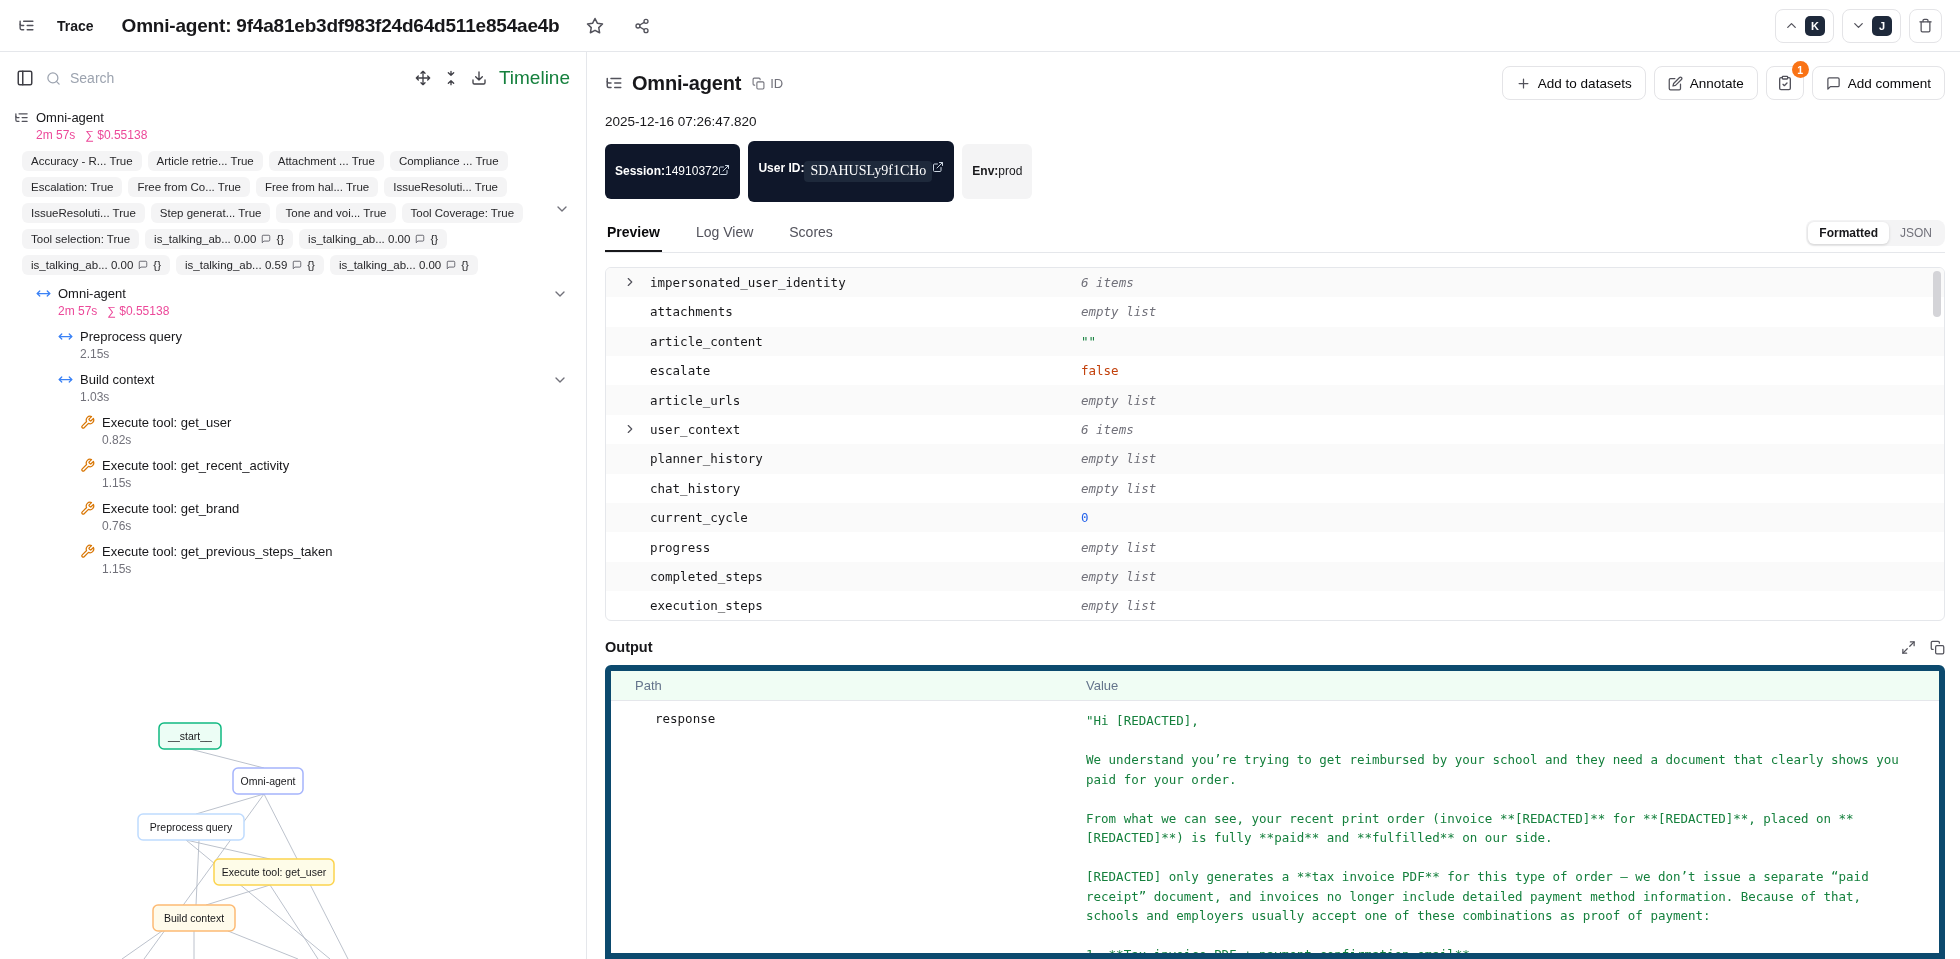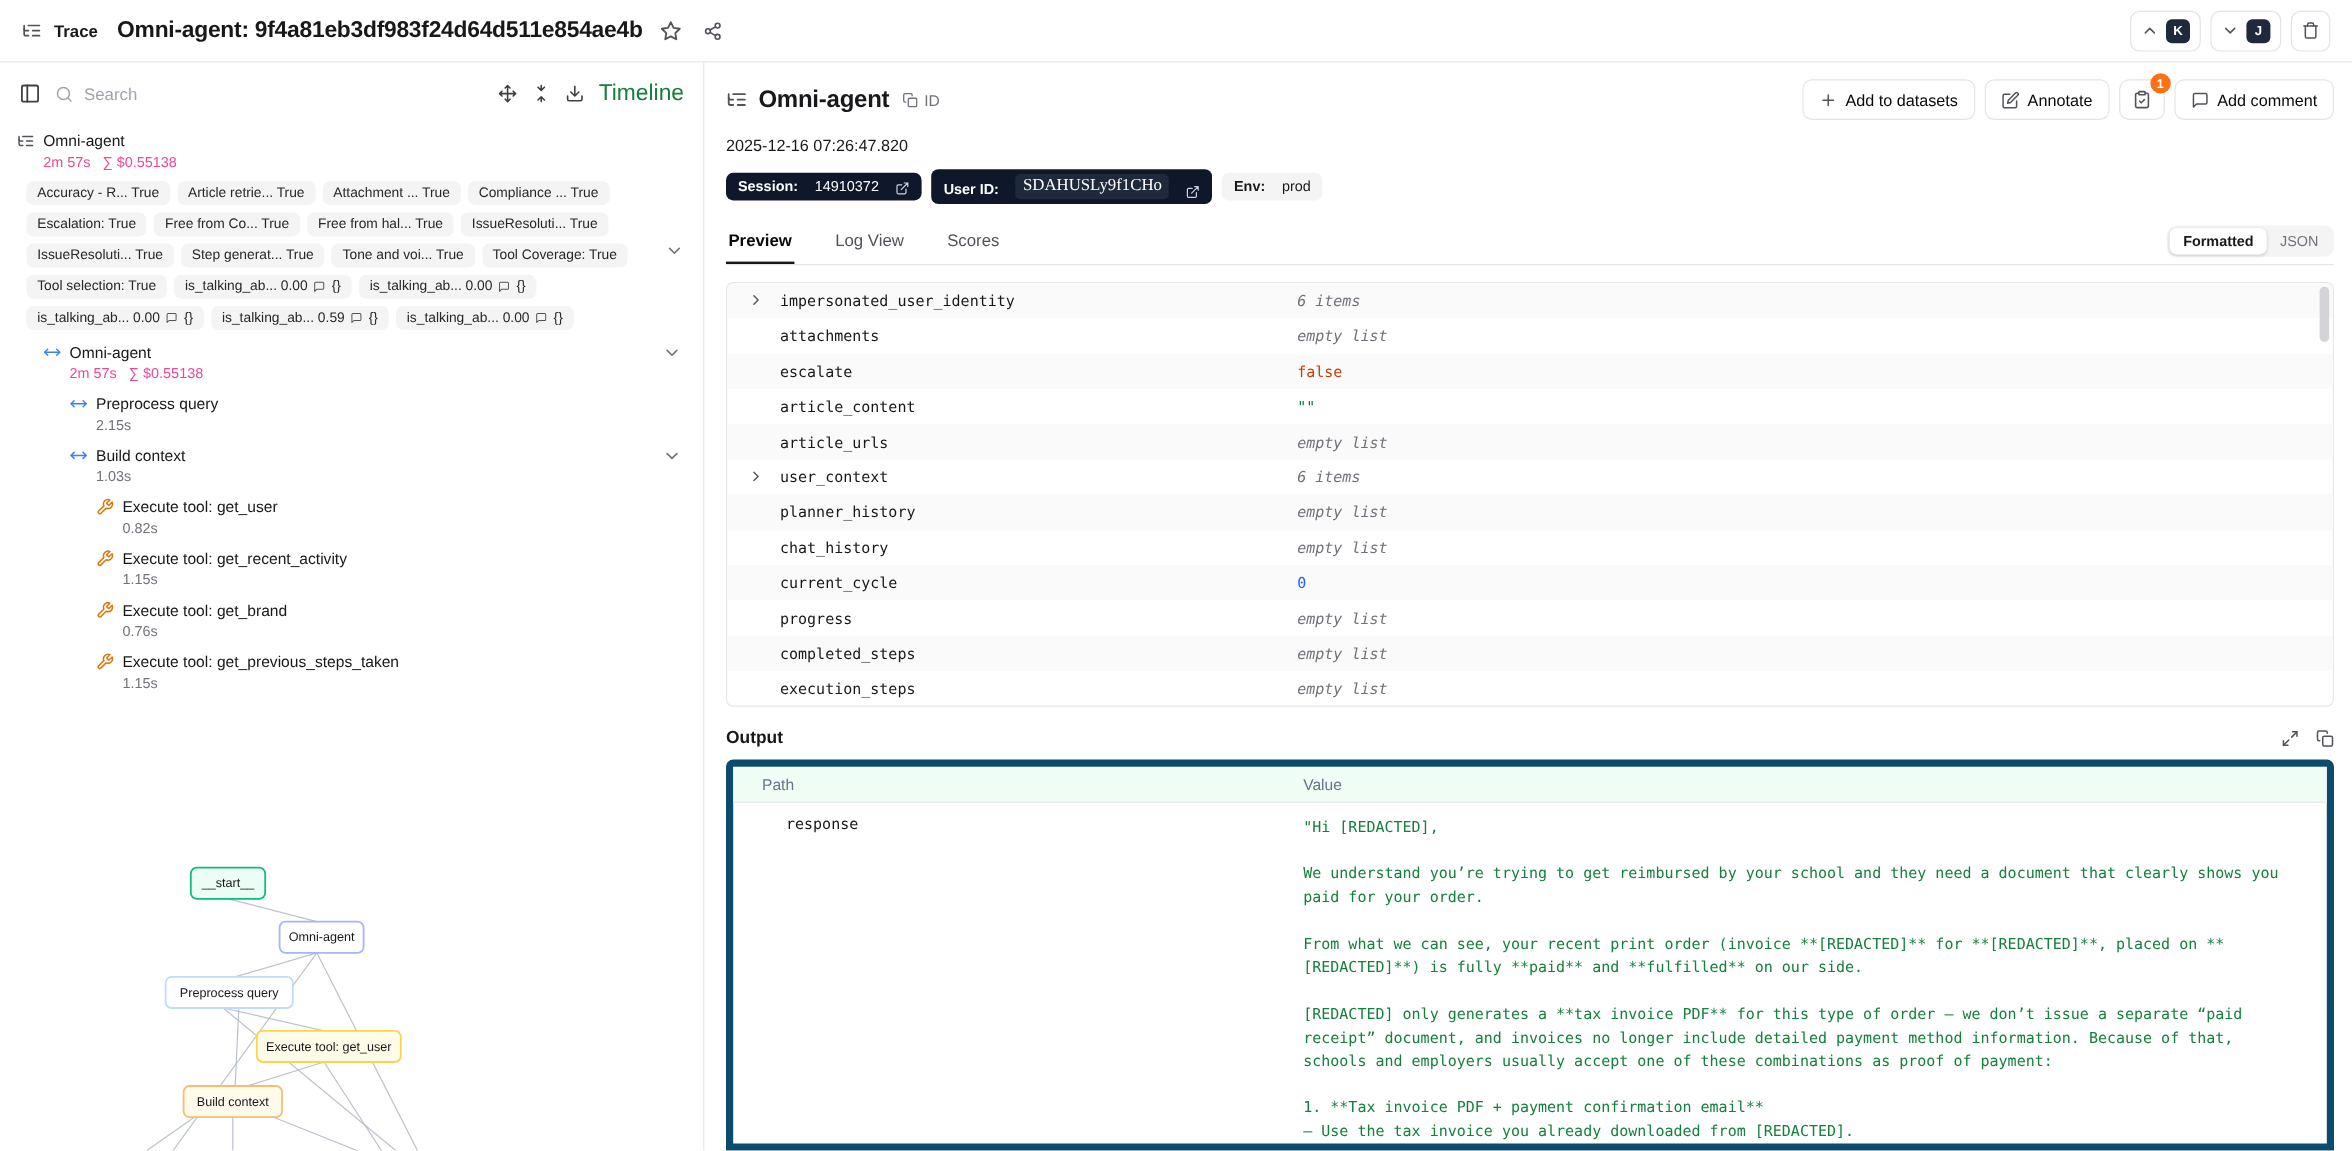--- a/index.html
+++ b/index.html
@@ -2,21 +2,21 @@
 <html><head>
 <meta charset="utf-8">
 <style>
 *{margin:0;padding:0;box-sizing:border-box}
 html,body{width:1960px;height:959px;overflow:hidden;background:#fff;color:#18181b;font-family:"Liberation Sans",sans-serif}
 button{font-family:inherit;background:none;border:none;cursor:pointer;color:inherit}
 .icn-wrap{display:inline-flex;align-items:center;justify-content:center;color:#52525b}
 svg{display:block}
 
 
-.topbar{height:52px;display:flex;align-items:center;gap:10px;padding:0 18px;border-bottom:1px solid #e5e7eb}
+.topbar{height:52px;display:flex;align-items:center;gap:22px;padding:0 18px;border-bottom:1px solid #e5e7eb}
 .trace-label{font-weight:700;font-size:14px}
 .trace-title{font-size:19px;font-weight:700;margin-left:6px;letter-spacing:-.2px}
 .iconbtn{display:inline-flex;padding:4px;color:#3f3f46}
 .topbar-right{margin-left:auto;display:flex;gap:8px;align-items:center}
 .navbtn{display:inline-flex;align-items:center;gap:6px;border:1px solid #e4e4e7;border-radius:8px;height:34px;padding:0 8px;color:#3f3f46;background:#fff}
 .keycap{background:#1e293b;color:#fff;font-size:11px;font-weight:700;width:20px;height:20px;border-radius:5px;display:inline-flex;align-items:center;justify-content:center}
 
 
 .layout{display:flex;height:907px}
 .sidebar{width:587px;border-right:1px solid #e5e7eb;position:relative;flex-shrink:0;overflow:hidden}
@@ -45,21 +45,21 @@
 
 .main-header{display:flex;align-items:center;gap:9px}
 .main-title{font-size:20px;font-weight:700;letter-spacing:-.2px}
 .idbtn{display:inline-flex;align-items:center;gap:5px;color:#71717a;font-size:13px;margin-left:2px}
 .actions{margin-left:auto;display:flex;gap:8px;align-items:center}
 .actbtn{display:inline-flex;align-items:center;gap:7px;height:34px;padding:0 13px;border:1px solid #e4e4e7;border-radius:8px;font-size:13.5px;font-weight:500;color:#09090b;background:#fff}
 .queue-btn{position:relative;width:38px;justify-content:center;padding:0}
 .queue-badge{position:absolute;top:-6px;right:-6px;width:17px;height:17px;border-radius:50%;background:#f97316;color:#fff;font-size:10.5px;font-weight:700;display:flex;align-items:center;justify-content:center}
 .timestamp{margin-top:14px;font-size:13.5px;font-weight:500}
 .meta-badges{margin-top:12px;display:flex;gap:8px;align-items:center}
-.mbadge{display:inline-flex;align-items:flex-end;gap:14px;border-radius:6px;padding:4px 10px;font-size:12px;line-height:1.2}
+.mbadge{display:inline-flex;align-items:flex-start;gap:0;border-radius:6px;padding:20px 10px;font-size:12px;line-height:1.2}
 .mbadge.dark{background:#0f172a;color:#fff}
 .mbadge.dark .icn-wrap{color:#cbd5e1}
 .mb-label{font-weight:700}
 .mb-val.mono{font-family:Liberation Serif, serif;font-size:14px;background:#1e293b;padding:2px 6px;border-radius:4px}
 .mbadge.light{background:#f4f4f5;color:#18181b}
 
 
 .tabs-row{margin-top:16px;display:flex;align-items:flex-end;border-bottom:1px solid #e5e7eb}
 .tabs{display:flex}
 .tab{font-size:14px;color:#52525b;padding:6px 2px 10px;margin-right:32px;border-bottom:2px solid transparent}
@@ -549,26 +549,26 @@
                   <path d="M9 18l6-6-6-6"></path>
                 </svg>
               </span><span>impersonated_user_identity</span></div>
             <div class="pval meta">6 items</div>
           </div>
           <div class="prow">
             <div class="pkey"><span>attachments</span></div>
             <div class="pval meta">empty list</div>
           </div>
           <div class="prow">
+            <div class="pkey"><span>article_content</span></div>
+            <div class="pval string">""</div>
+          </div>
+          <div class="prow">
             <div class="pkey"><span>escalate</span></div>
             <div class="pval bool">false</div>
-          </div>
-          <div class="prow">
-            <div class="pkey"><span>article_content</span></div>
-            <div class="pval string">""</div>
           </div>
           <div class="prow">
             <div class="pkey"><span>article_urls</span></div>
             <div class="pval meta">empty list</div>
           </div>
           <div class="prow">
             <div class="pkey"><span class="pchev">
                 <svg width="14" height="14" viewBox="0 0 24 24" fill="none" stroke="currentColor" stroke-width="2" stroke-linecap="round" stroke-linejoin="round">
                   <path d="M9 18l6-6-6-6"></path>
                 </svg>

